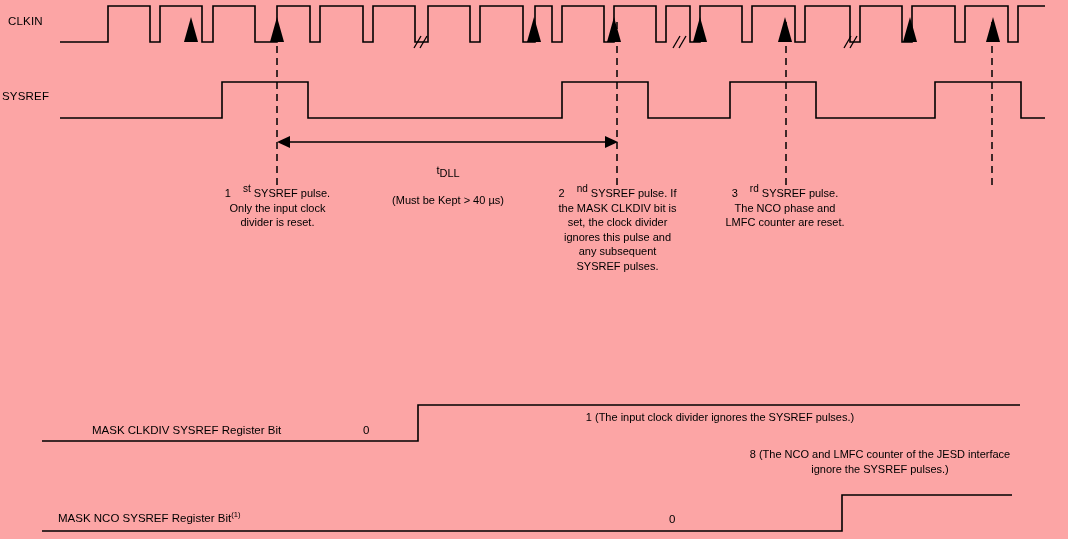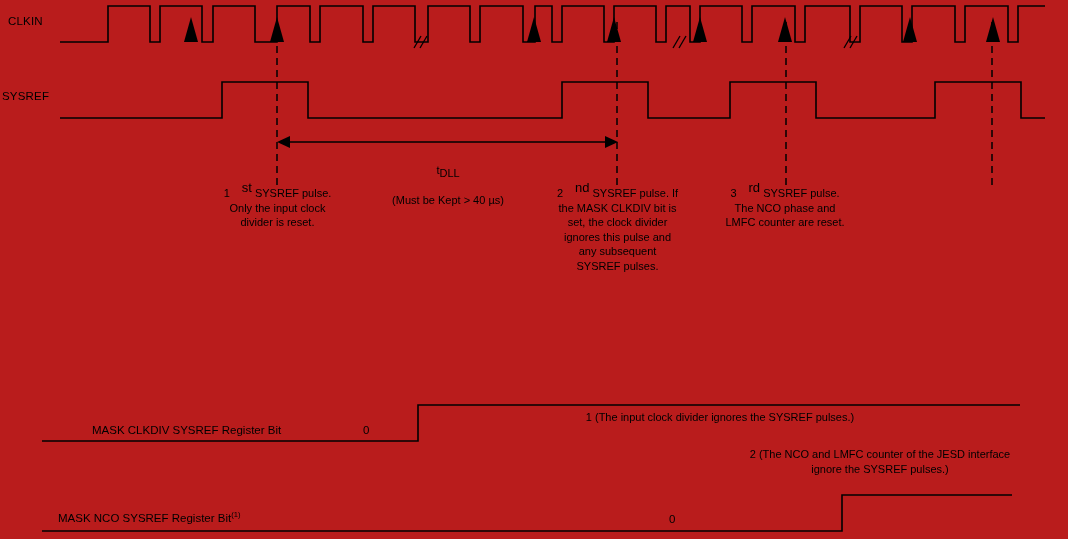--- a/index.html
+++ b/index.html
@@ -8,21 +8,21 @@
     background: #ffffff;
   }
   body {
     font-family: "Liberation Sans", sans-serif;
     color: #000000;
   }
   #page {
     position: relative;
     width: 1068px;
     height: 539px;
-    background: #b91c1c;
+    background: #fca5a5;
     overflow: hidden;
   }
   #diagram-svg {
     position: absolute;
     left: 0;
     top: 0;
   }
   .sig-label {
     position: absolute;
     font-size: 11.5px;
@@ -30,21 +30,21 @@
     white-space: nowrap;
   }
   .note {
     position: absolute;
     font-size: 11px;
     line-height: 14.6px;
     text-align: center;
     white-space: pre-line;
   }
   .note sup {
-    font-size: 13px;
+    font-size: 10px;
     vertical-align: super;
     line-height: 0;
     margin-left: 12px;
   }
   .tdll-label {
     position: absolute;
     font-size: 11px;
     line-height: 15px;
     text-align: center;
     white-space: pre-line;
@@ -173,16 +173,16 @@
   <div class="reg-label" style="left:60px; top:424px;padding-left:32px;"><span>MASK CLKDIV SYSREF Register Bit</span><sup></sup></div>
 
   <div class="reg-value" style="left:363px; top:424px;">0</div>
 
   <div class="reg-desc" style="left:430px; top:378px; width:580px;margin-top:32px;">1 (The input clock divider ignores the SYSREF pulses.)</div>
 
   <div class="reg-label" style="left:58px; top:512px;"><span>MASK NCO SYSREF Register Bit</span><sup>(1)</sup></div>
 
   <div class="reg-value" style="left:669px; top:513px;">0</div>
 
-  <div class="reg-desc" style="left:700px; top:447px; width:360px;">2 (The NCO and LMFC counter of the JESD interface
+  <div class="reg-desc" style="left:700px; top:447px; width:360px;">8 (The NCO and LMFC counter of the JESD interface
 ignore the SYSREF pulses.)</div>
 
 </div>
 
 </body></html>

